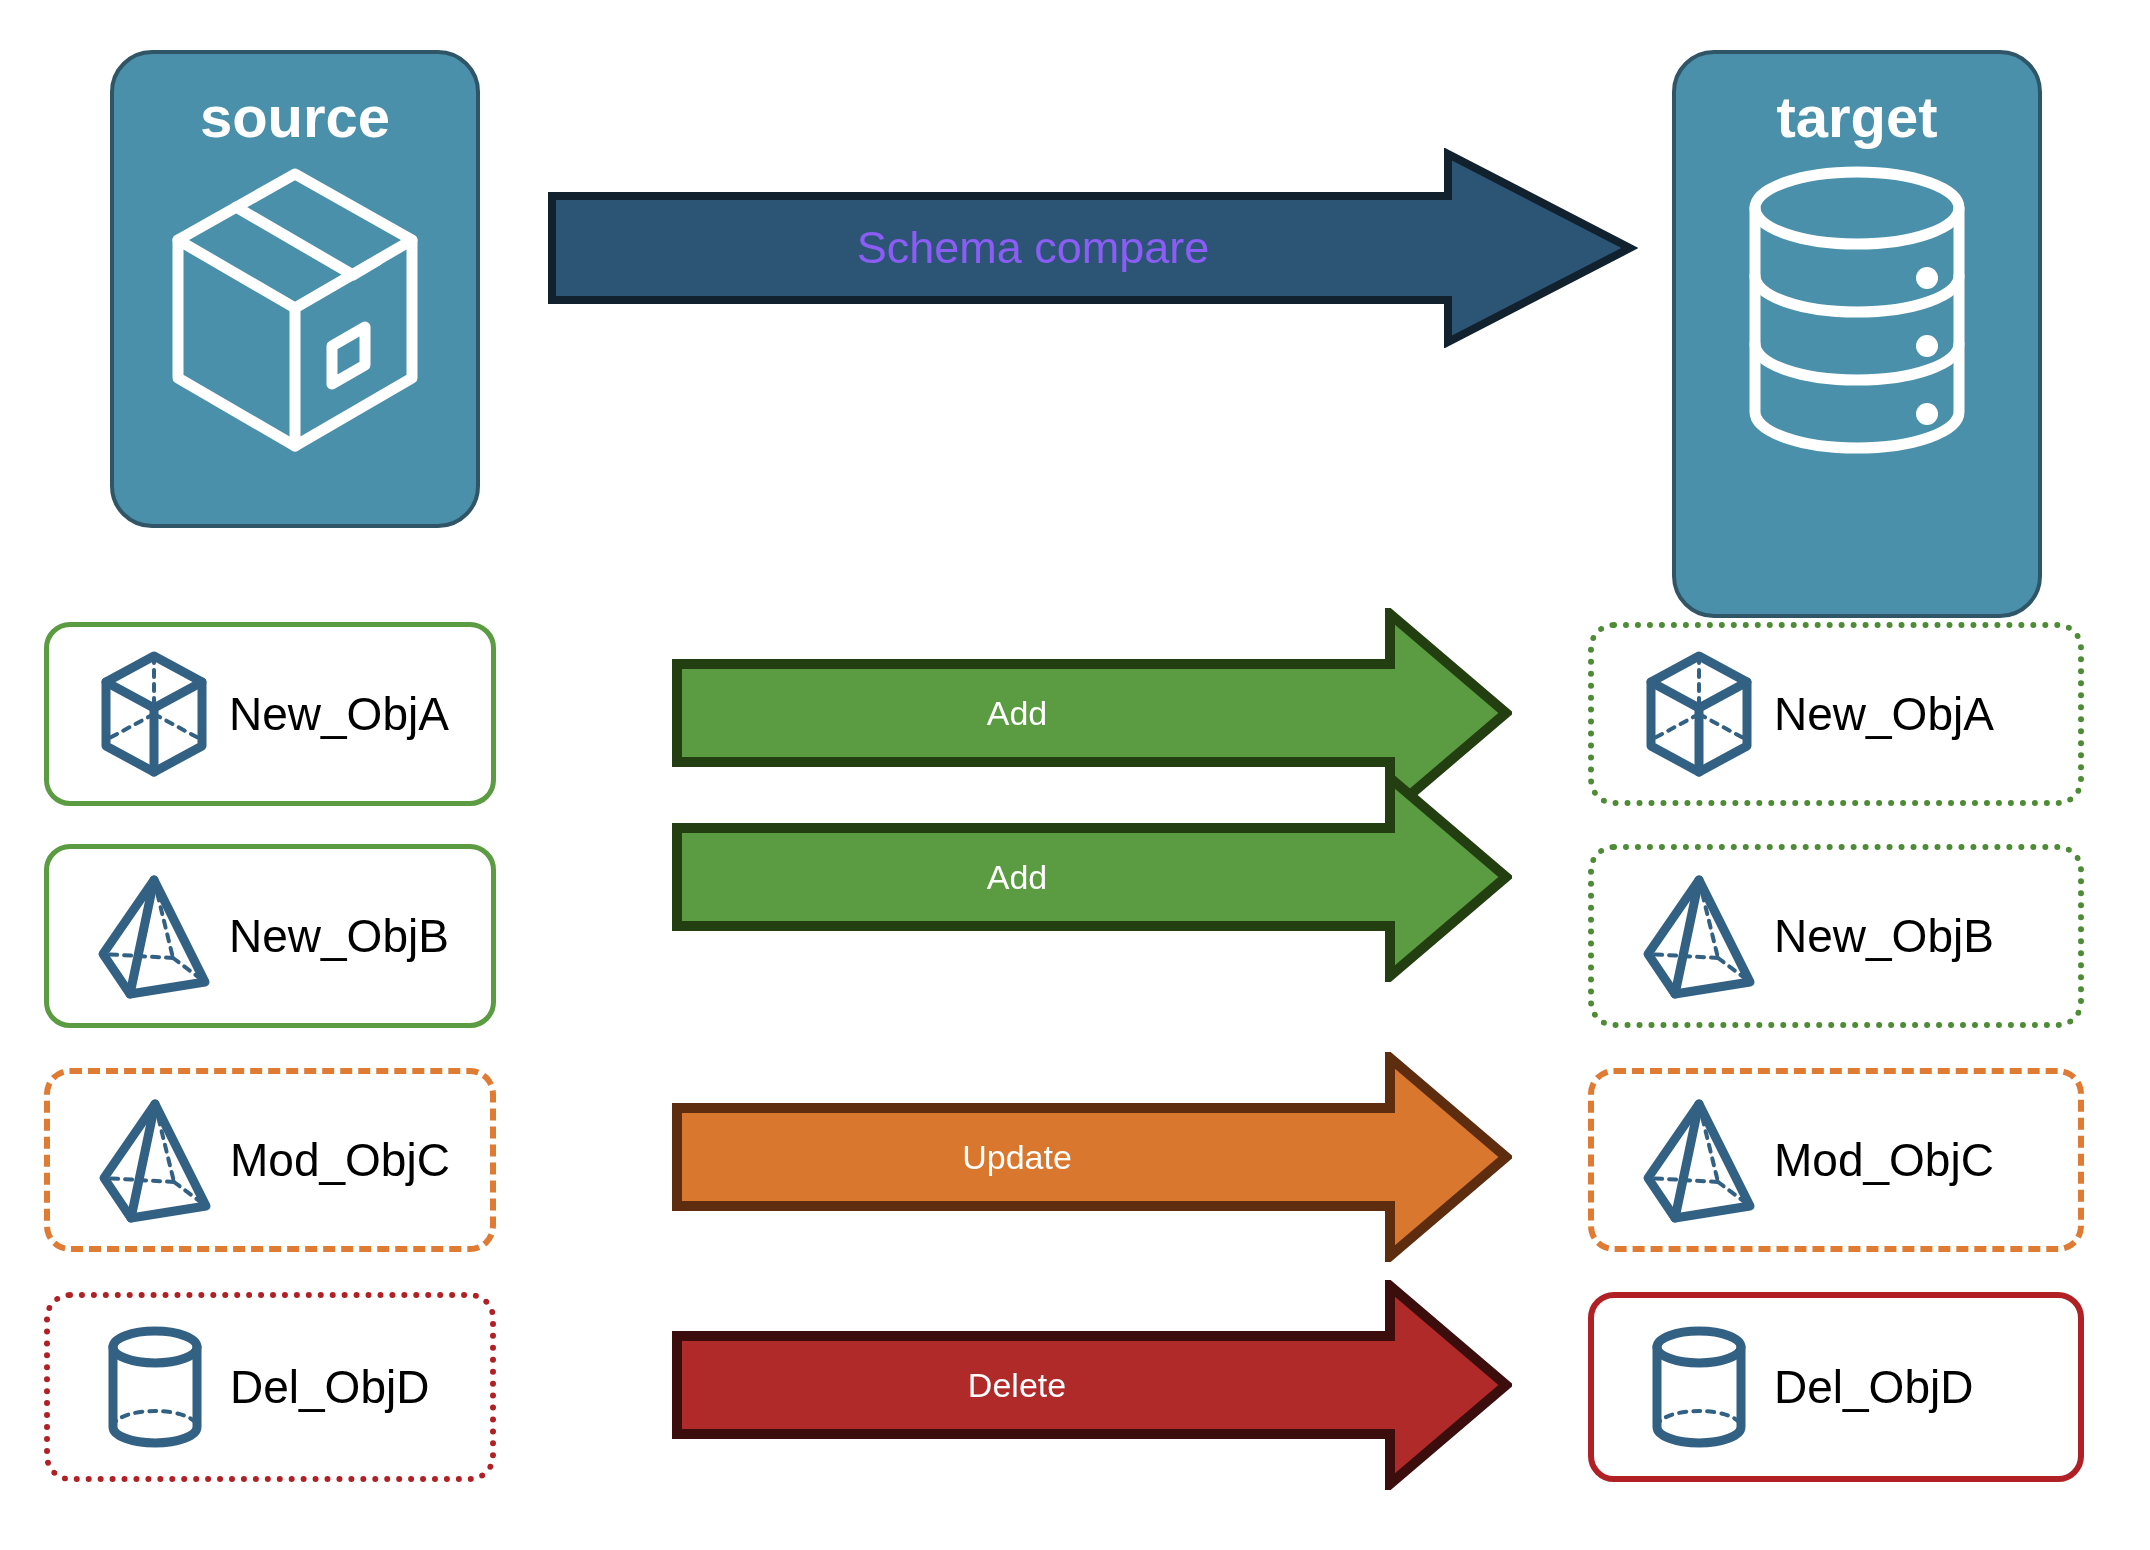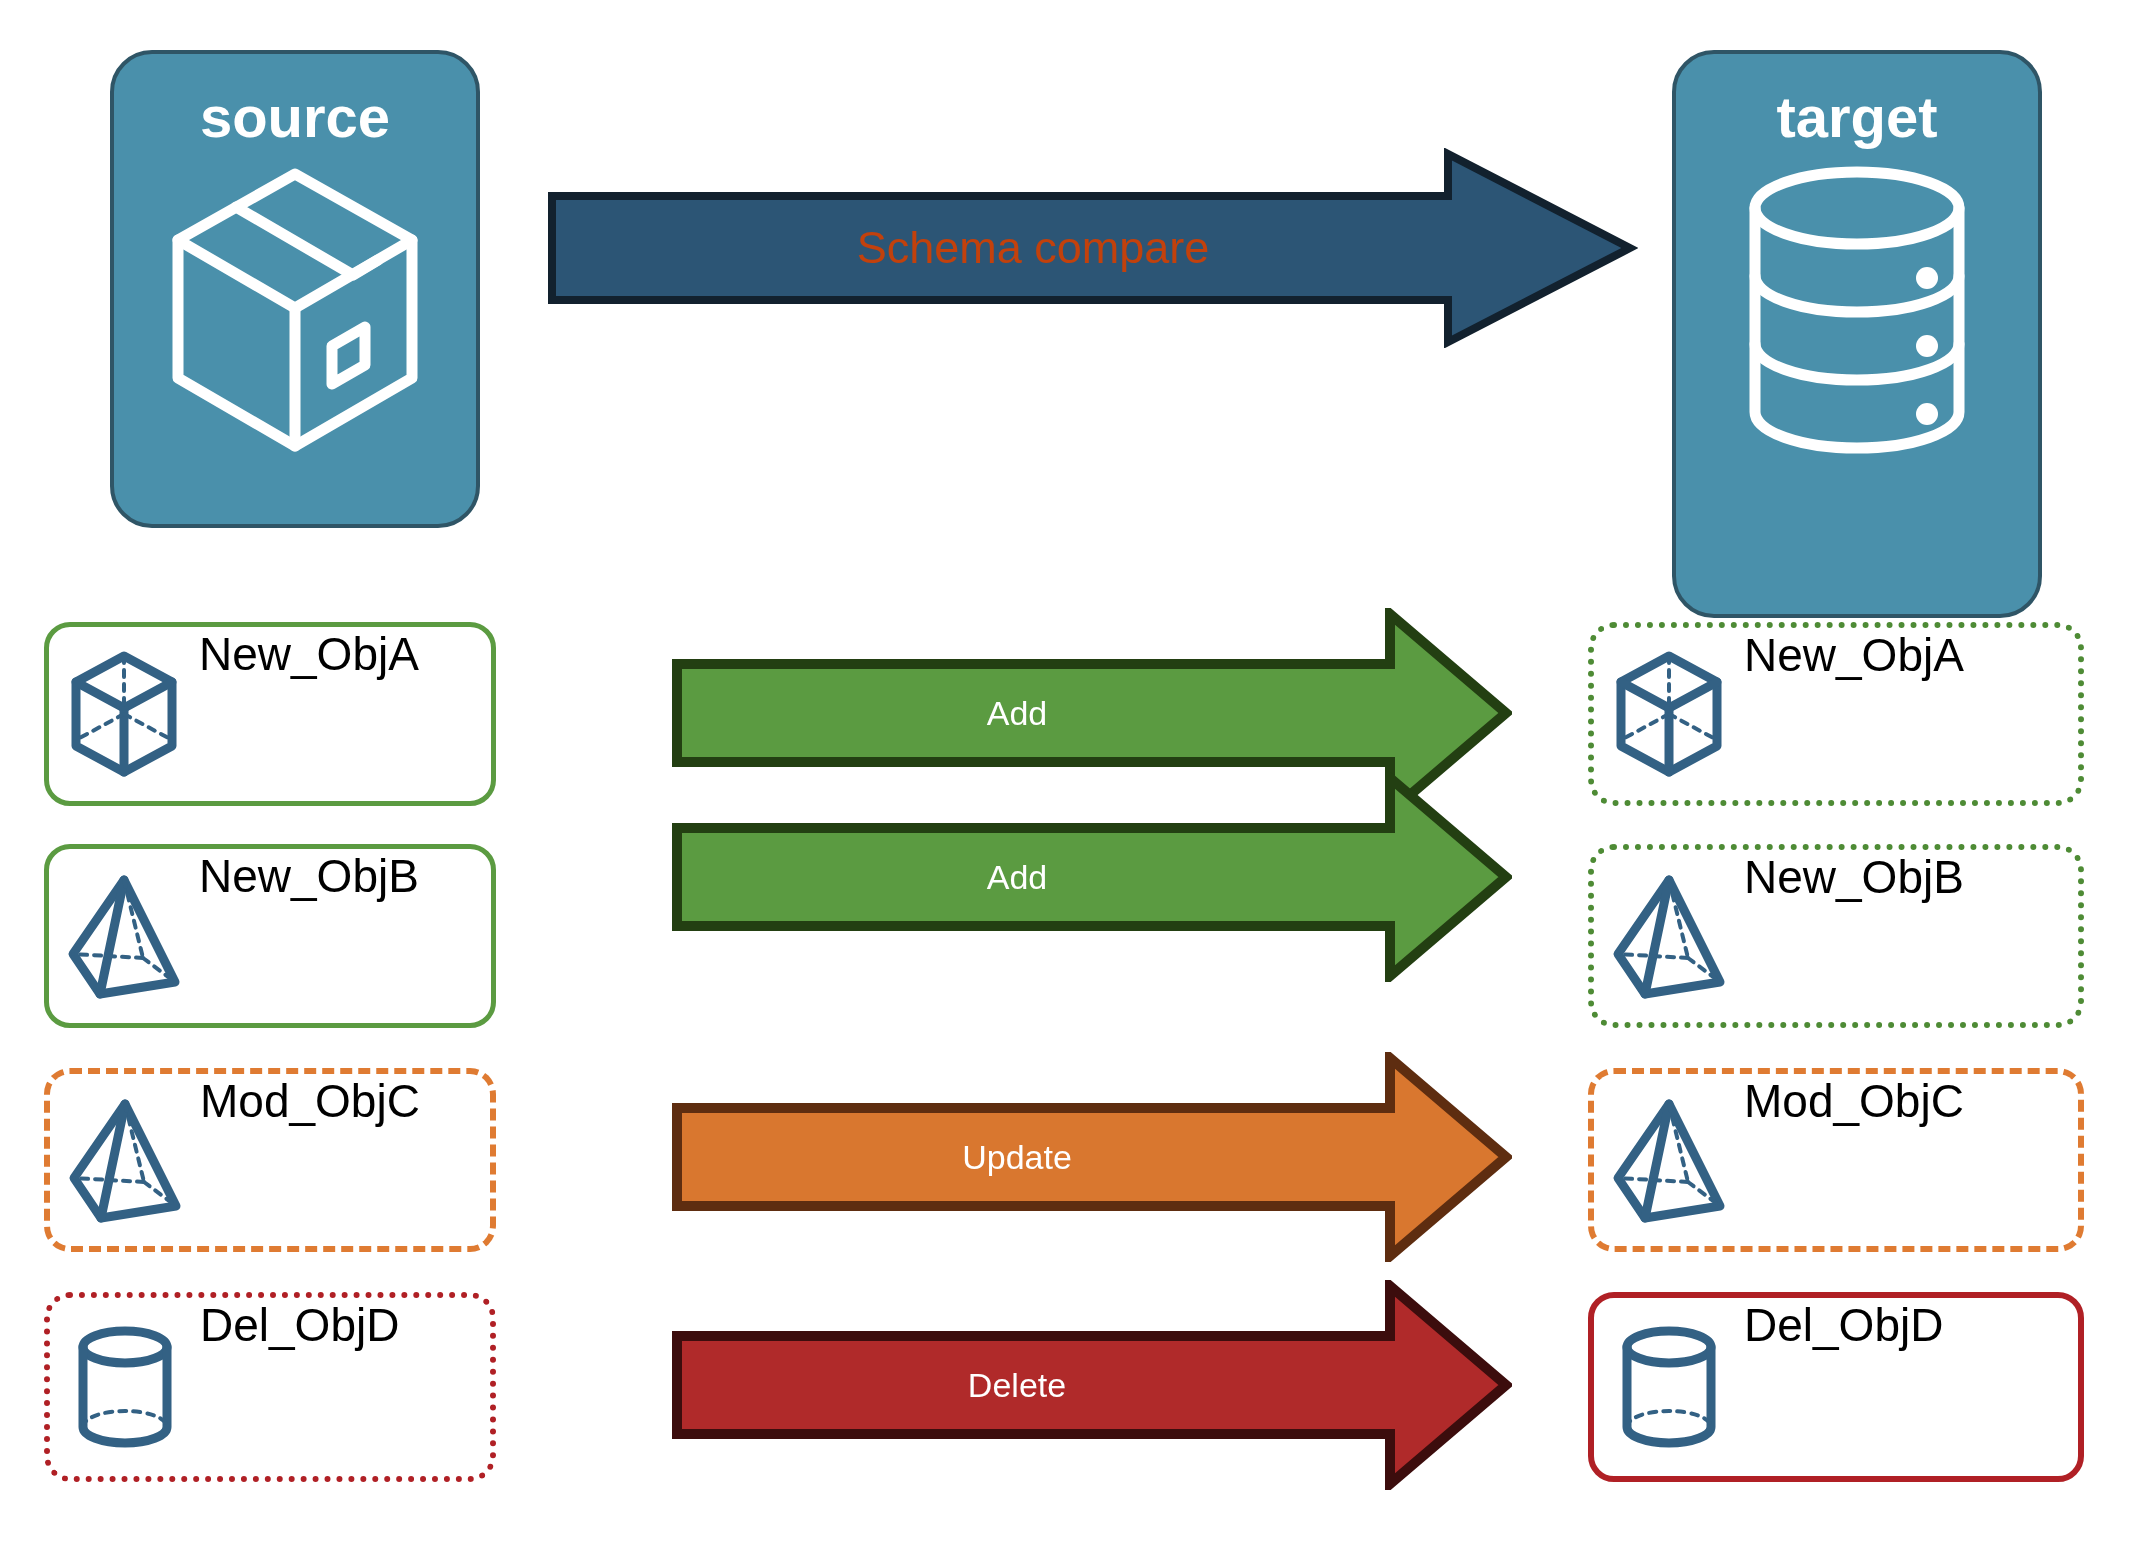--- a/index.html
+++ b/index.html
@@ -47,34 +47,36 @@
   }
   .big-arrow-label {
     position: absolute;
     left: 0;
     top: 0;
     width: 100%;
     height: 100%;
     display: flex;
     align-items: center;
     justify-content: center;
-    color: #c2410c;
+    color: #8b5cf6;
     font-size: 45px;
     padding-right: 120px;
     box-sizing: border-box;
     pointer-events: none;
   }
 
   
   .obj-chip {
     position: absolute;
     box-sizing: border-box;
     background: #ffffff;
     border-radius: 26px;
     display: flex;
+    align-items: center;
+    padding-left: 30px;
   }
   .obj-chip .chip-icon {
     flex: 0 0 auto;
     display: flex;
     align-items: center;
     justify-content: center;
   }
   .obj-chip .chip-label {
     font-size: 46px;
     color: #000000;

